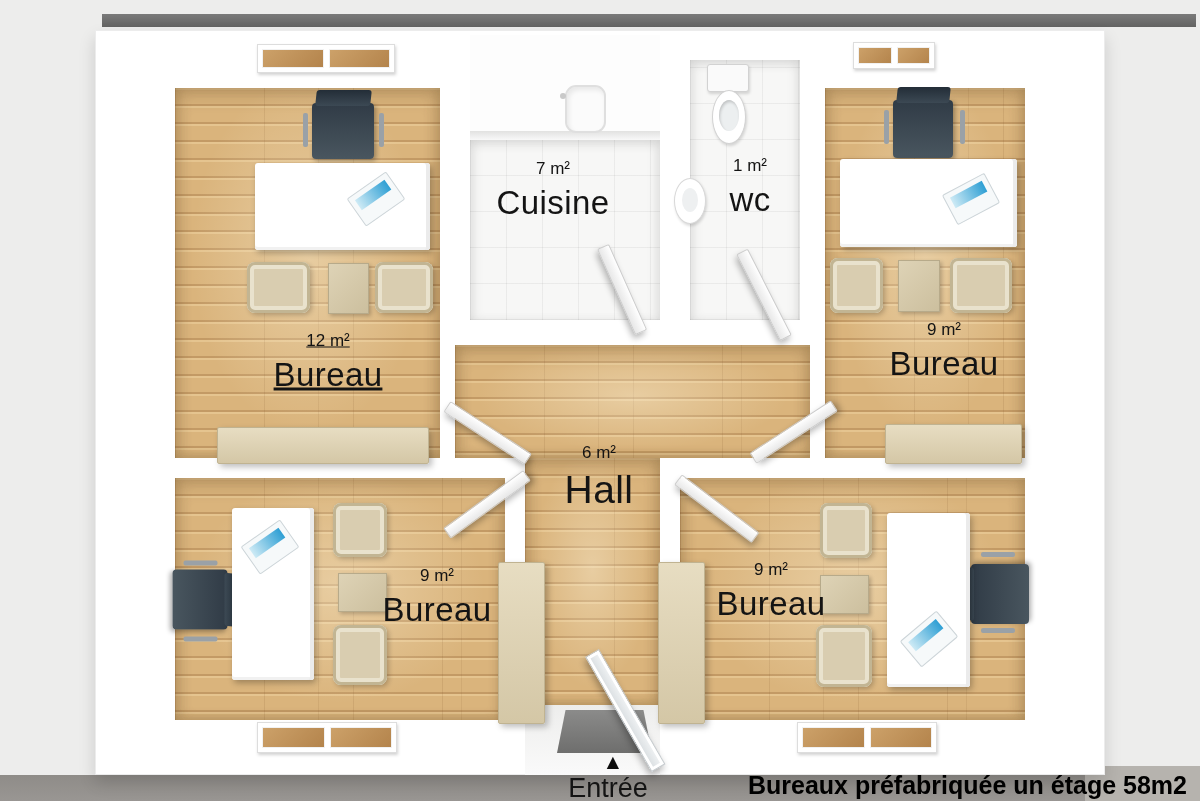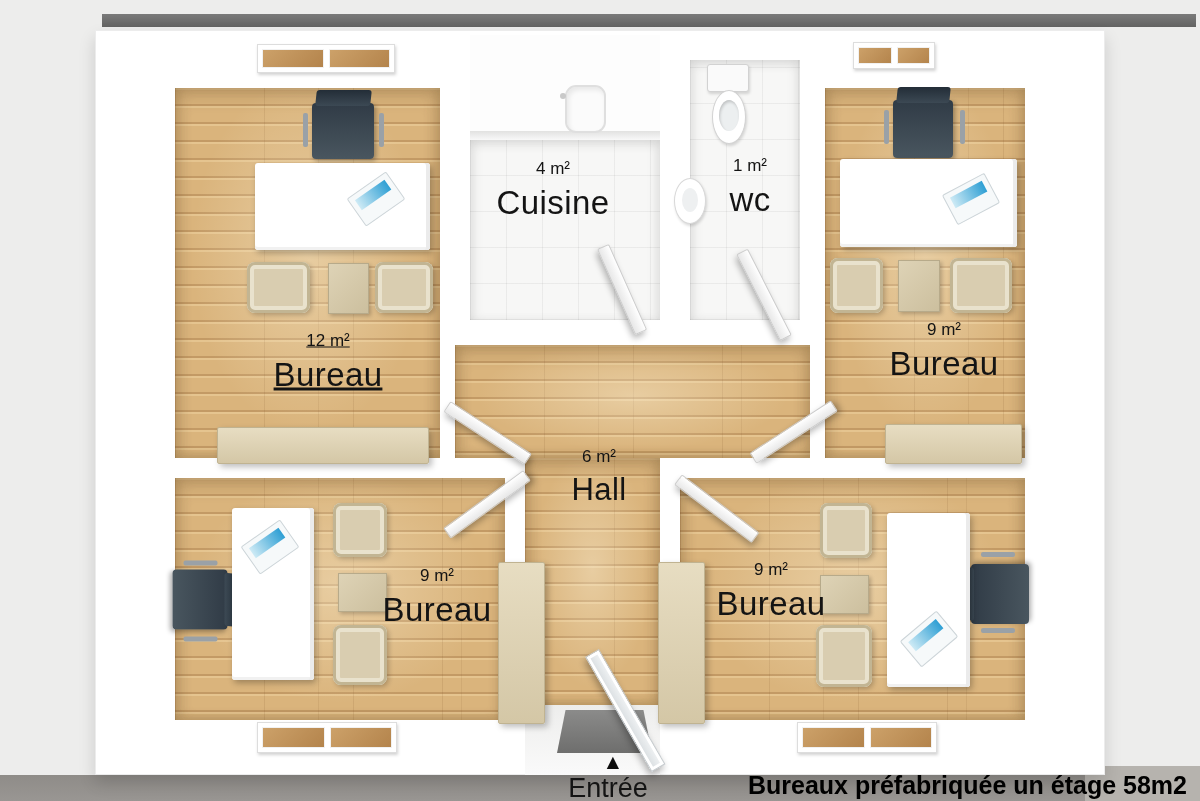--- a/index.html
+++ b/index.html
@@ -113,21 +113,21 @@
     background:linear-gradient(180deg,#8b8b8a,#6e6e6d);
     -webkit-clip-path:polygon(9% 0,91% 0,100% 100%,0 100%);
     clip-path:polygon(9% 0,91% 0,100% 100%,0 100%);}
   .entrance-arrow{left:613px;top:751px;transform:translateX(-50%);font-size:21px;color:#0d0d0d;line-height:1;}
   .entrance-label{left:608px;top:773px;transform:translateX(-50%);font-size:27px;color:#141414;}
 
   
   .rlabel{transform:translate(-50%,-50%);text-align:center;color:#141414;white-space:nowrap;}
   .rlabel .area{display:block;font-size:17px;margin-bottom:5px;}
   .rlabel .rname{display:block;font-size:33px;letter-spacing:.4px;}
-  .rname.big{font-size:31px;}
+  .rname.big{font-size:39px;}
   .caption{right:13px;bottom:1px;font-size:25px;font-weight:bold;color:#000;margin-top:32px;}
 </style>
 </head>
 <body>
 
 <div class="abs top-bar"></div>
 <div class="abs ground-shadow"></div>
 <div class="abs ground-band"></div>
 <div class="abs ground-light"></div>
 
@@ -209,21 +209,21 @@
 <div class="abs door" style="left:678px;top:473px;width:95px;transform:rotate(37deg);"></div>
 <div class="abs door" style="left:603px;top:240px;width:92px;transform:rotate(66deg);"></div>
 <div class="abs door" style="left:742px;top:245px;width:95px;transform:rotate(63deg);"></div>
 <div class="abs door-glass" style="left:592px;top:645px;width:131px;transform:rotate(60deg);"></div>
 
 <div class="abs rlabel" style="left:328px;top:362px;text-decoration:underline;">
   <span class="area">12 m²</span>
   <span class="rname">Bureau</span>
 </div>
 <div class="abs rlabel" style="left:553px;top:190px;">
-  <span class="area">4 m²</span>
+  <span class="area">7 m²</span>
   <span class="rname">Cuisine</span>
 </div>
 <div class="abs rlabel" style="left:750px;top:187px;">
   <span class="area">1 m²</span>
   <span class="rname">wc</span>
 </div>
 <div class="abs rlabel" style="left:944px;top:351px;">
   <span class="area">9 m²</span>
   <span class="rname">Bureau</span>
 </div>

